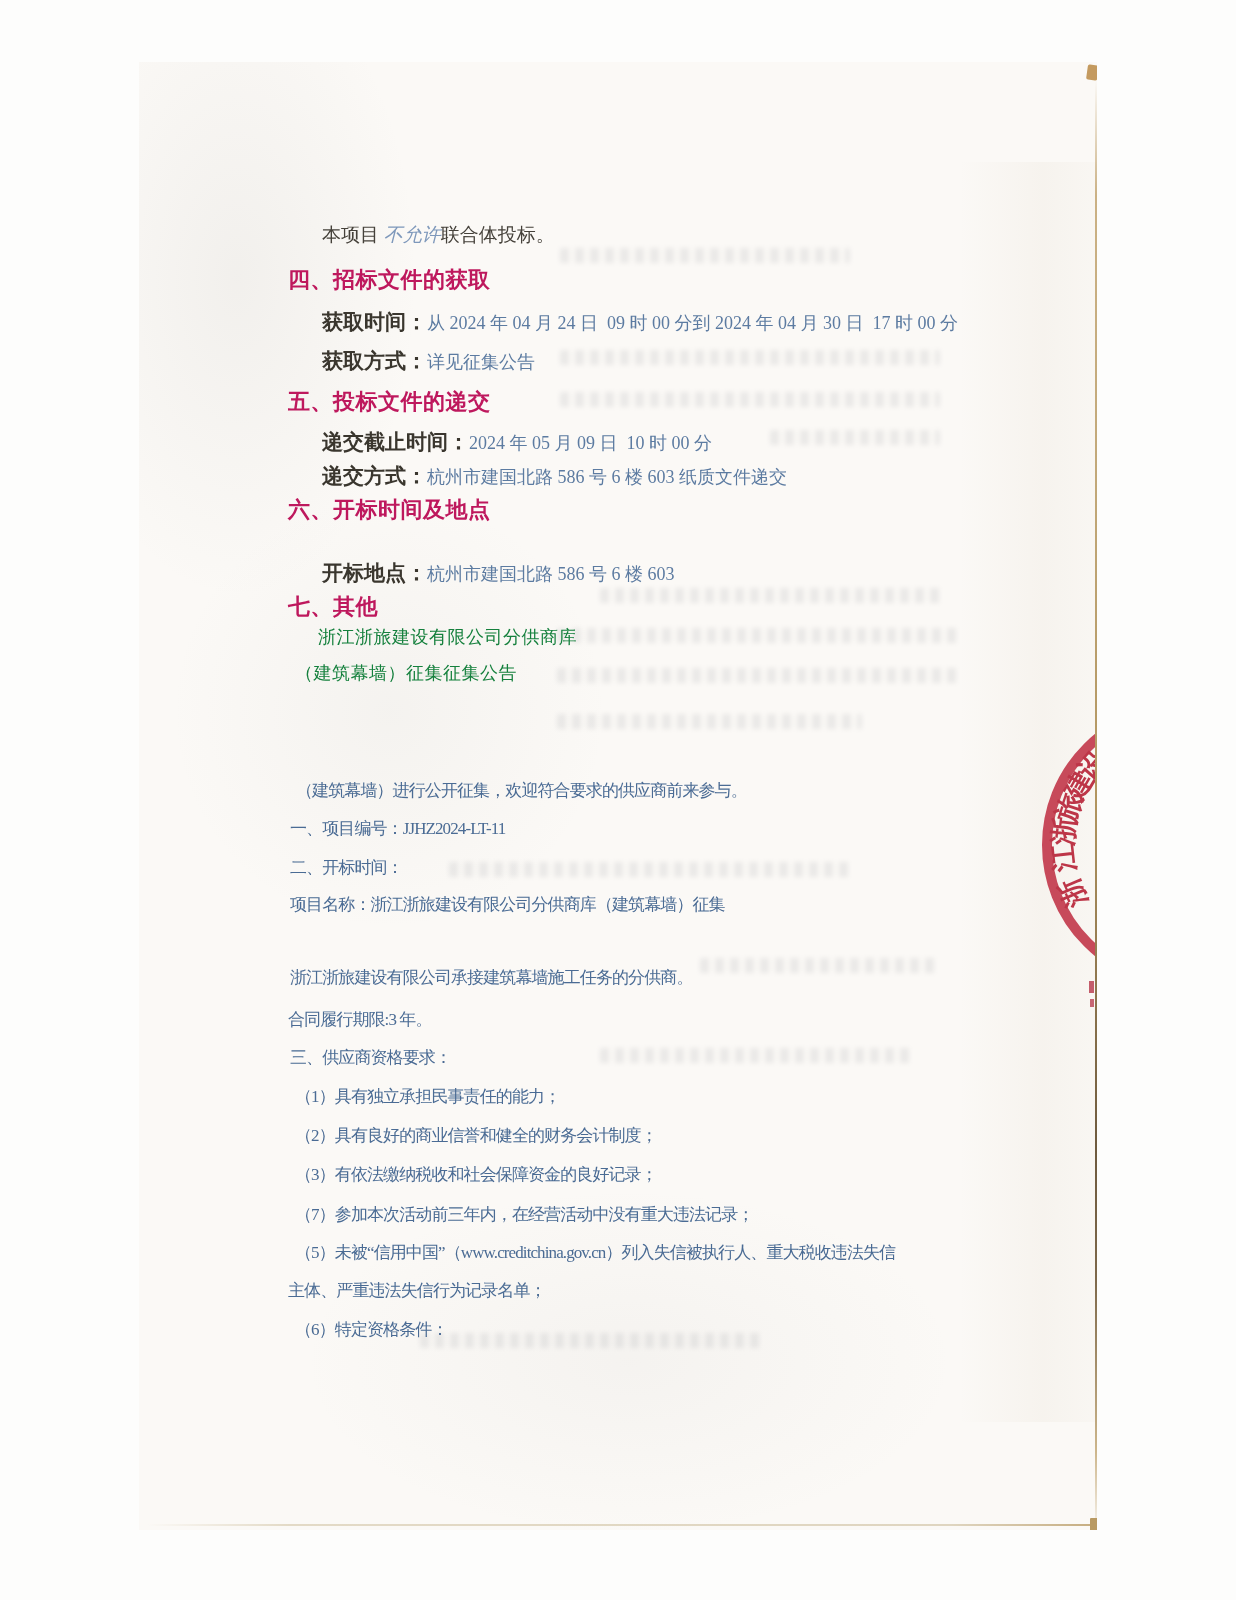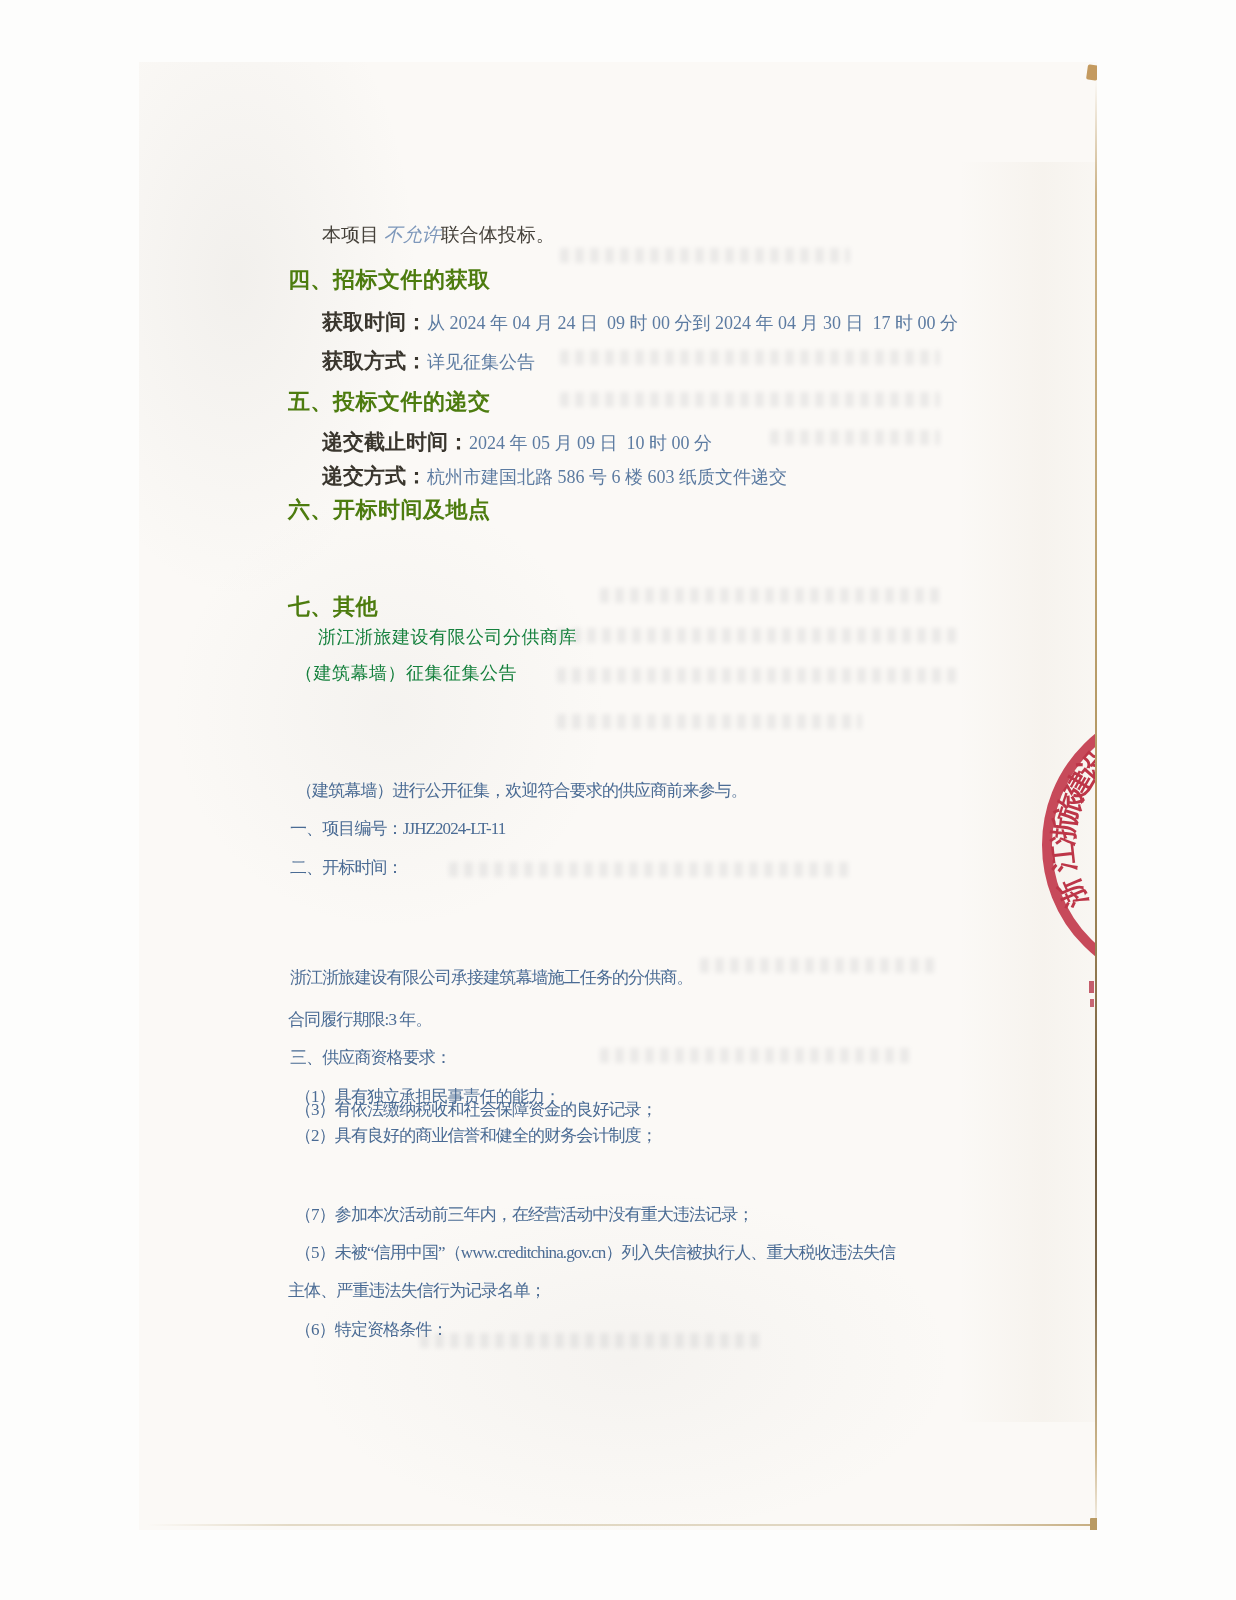--- a/index.html
+++ b/index.html
@@ -20,21 +20,21 @@
   .m4 { left:170px; top:1130px; width:640px; height:340px;
         background:radial-gradient(ellipse at 50% 50%, rgba(162,160,156,.07), rgba(162,160,156,0) 72%); }
 
   
   .ghost { position:absolute; height:15px; border-radius:2px;
     background:repeating-linear-gradient(90deg, rgba(122,126,134,.55) 0px, rgba(122,126,134,.55) 9px, rgba(122,126,134,0) 9px, rgba(122,126,134,0) 15px);
     filter:blur(2.5px); opacity:.24; }
 
   .line { position:absolute; white-space:pre; line-height:1.15; }
   .h    { position:absolute; white-space:pre; font-family:"Liberation Sans","DejaVu Sans",sans-serif;
-          font-size:22px; font-weight:700; color:#4d7c0f; letter-spacing:.5px;text-align:center; }
+          font-size:22px; font-weight:700; color:#be185d; letter-spacing:.5px;text-align:center; }
   .lab  { font-size:21px; font-weight:600; color:#3a362e; }
   .val  { font-size:18px; color:#5c7ba1; }
   .intro-text { font-size:19px; color:#45413a;font-family:Liberation Serif, serif; }
   .em   { font-size:19px; font-style:italic; color:#7e98bb; }
   .blue18 { font-size:18px; color:#15803d; letter-spacing:.5px; }
   .body17 { font-size:17px; color:#4a6b94; letter-spacing:-0.9px; }
 
   
   .edge-right { position:absolute; left:956px; top:18px; width:2px; height:1444px;
     background:linear-gradient(180deg, rgba(190,160,110,0) 0%, #cbb184 8%, #c2a878 28%,
@@ -78,35 +78,37 @@
 
     <div class="h" style="left:149px;top:203px">四、招标文件的获取</div>
     <div class="line" style="left:183px;top:248px"><span class="lab">获取时间：</span><span class="val">从 2024 年 04 月 24 日  09 时 00 分到 2024 年 04 月 30 日  17 时 00 分</span></div>
     <div class="line" style="left:183px;top:287px"><span class="lab">获取方式：</span><span class="val">详见征集公告</span></div>
 
     <div class="h" style="left:149px;top:325px">五、投标文件的递交</div>
     <div class="line" style="left:183px;top:368px"><span class="lab">递交截止时间：</span><span class="val">2024 年 05 月 09 日  10 时 00 分</span></div>
     <div class="line" style="left:183px;top:402px"><span class="lab">递交方式：</span><span class="val">杭州市建国北路 586 号 6 楼 603 纸质文件递交</span></div>
 
     <div class="h" style="left:149px;top:433px">六、开标时间及地点</div>
+    <div class="line" style="left:183px;top:499px"><span class="lab">开标地点：</span><span class="val">杭州市建国北路 586 号 6 楼 603</span></div>
 
     <div class="h" style="left:149px;top:530px">七、其他</div>
     <div class="line blue18" style="left:179px;top:565px">浙江浙旅建设有限公司分供商库</div>
     <div class="line blue18" style="left:156px;top:601px">（建筑幕墙）征集征集公告</div>
 
     <div class="line body17" style="left:157px;top:719px">（建筑幕墙）进行公开征集，欢迎符合要求的供应商前来参与。</div>
     <div class="line body17" style="left:151px;top:757px">一、项目编号：JJHZ2024-LT-11</div>
     <div class="line body17" style="left:151px;top:796px">二、开标时间：</div>
+    <div class="line body17" style="left:151px;top:833px">项目名称：浙江浙旅建设有限公司分供商库（建筑幕墙）征集</div>
     <div class="line body17" style="left:151px;top:906px">浙江浙旅建设有限公司承接建筑幕墙施工任务的分供商。</div>
     <div class="line body17" style="left:149px;top:948px">合同履行期限:3 年。</div>
     <div class="line body17" style="left:151px;top:986px">三、供应商资格要求：</div>
 
     <div class="line body17" style="left:156px;top:1025px">（1）具有独立承担民事责任的能力；</div>
     <div class="line body17" style="left:156px;top:1064px">（2）具有良好的商业信誉和健全的财务会计制度；</div>
-    <div class="line body17" style="left:156px;top:1038px">（3）有依法缴纳税收和社会保障资金的良好记录；</div>
+    <div class="line body17" style="left:156px;top:1103px">（3）有依法缴纳税收和社会保障资金的良好记录；</div>
     <div class="line body17" style="left:156px;top:1143px">（7）参加本次活动前三年内，在经营活动中没有重大违法记录；</div>
     <div class="line body17" style="left:156px;top:1181px">（5）未被“信用中国”（www.creditchina.gov.cn）列入失信被执行人、重大税收违法失信</div>
     <div class="line body17" style="left:149px;top:1219px">主体、严重违法失信行为记录名单；</div>
     <div class="line body17" style="left:156px;top:1258px">（6）特定资格条件：</div>
 
     <svg class="seal" width="111" height="330" viewBox="0 0 111 330">
       <circle cx="200" cy="160" r="138" fill="none" stroke="#c23b4d" stroke-width="10" opacity="0.92"></circle>
       <text transform="translate(87.7,207.7) rotate(247)">浙</text>
       <text transform="translate(78.7,172.8) rotate(264)">江</text>
       <text transform="translate(78.8,146.2) rotate(276.5)">浙</text>

